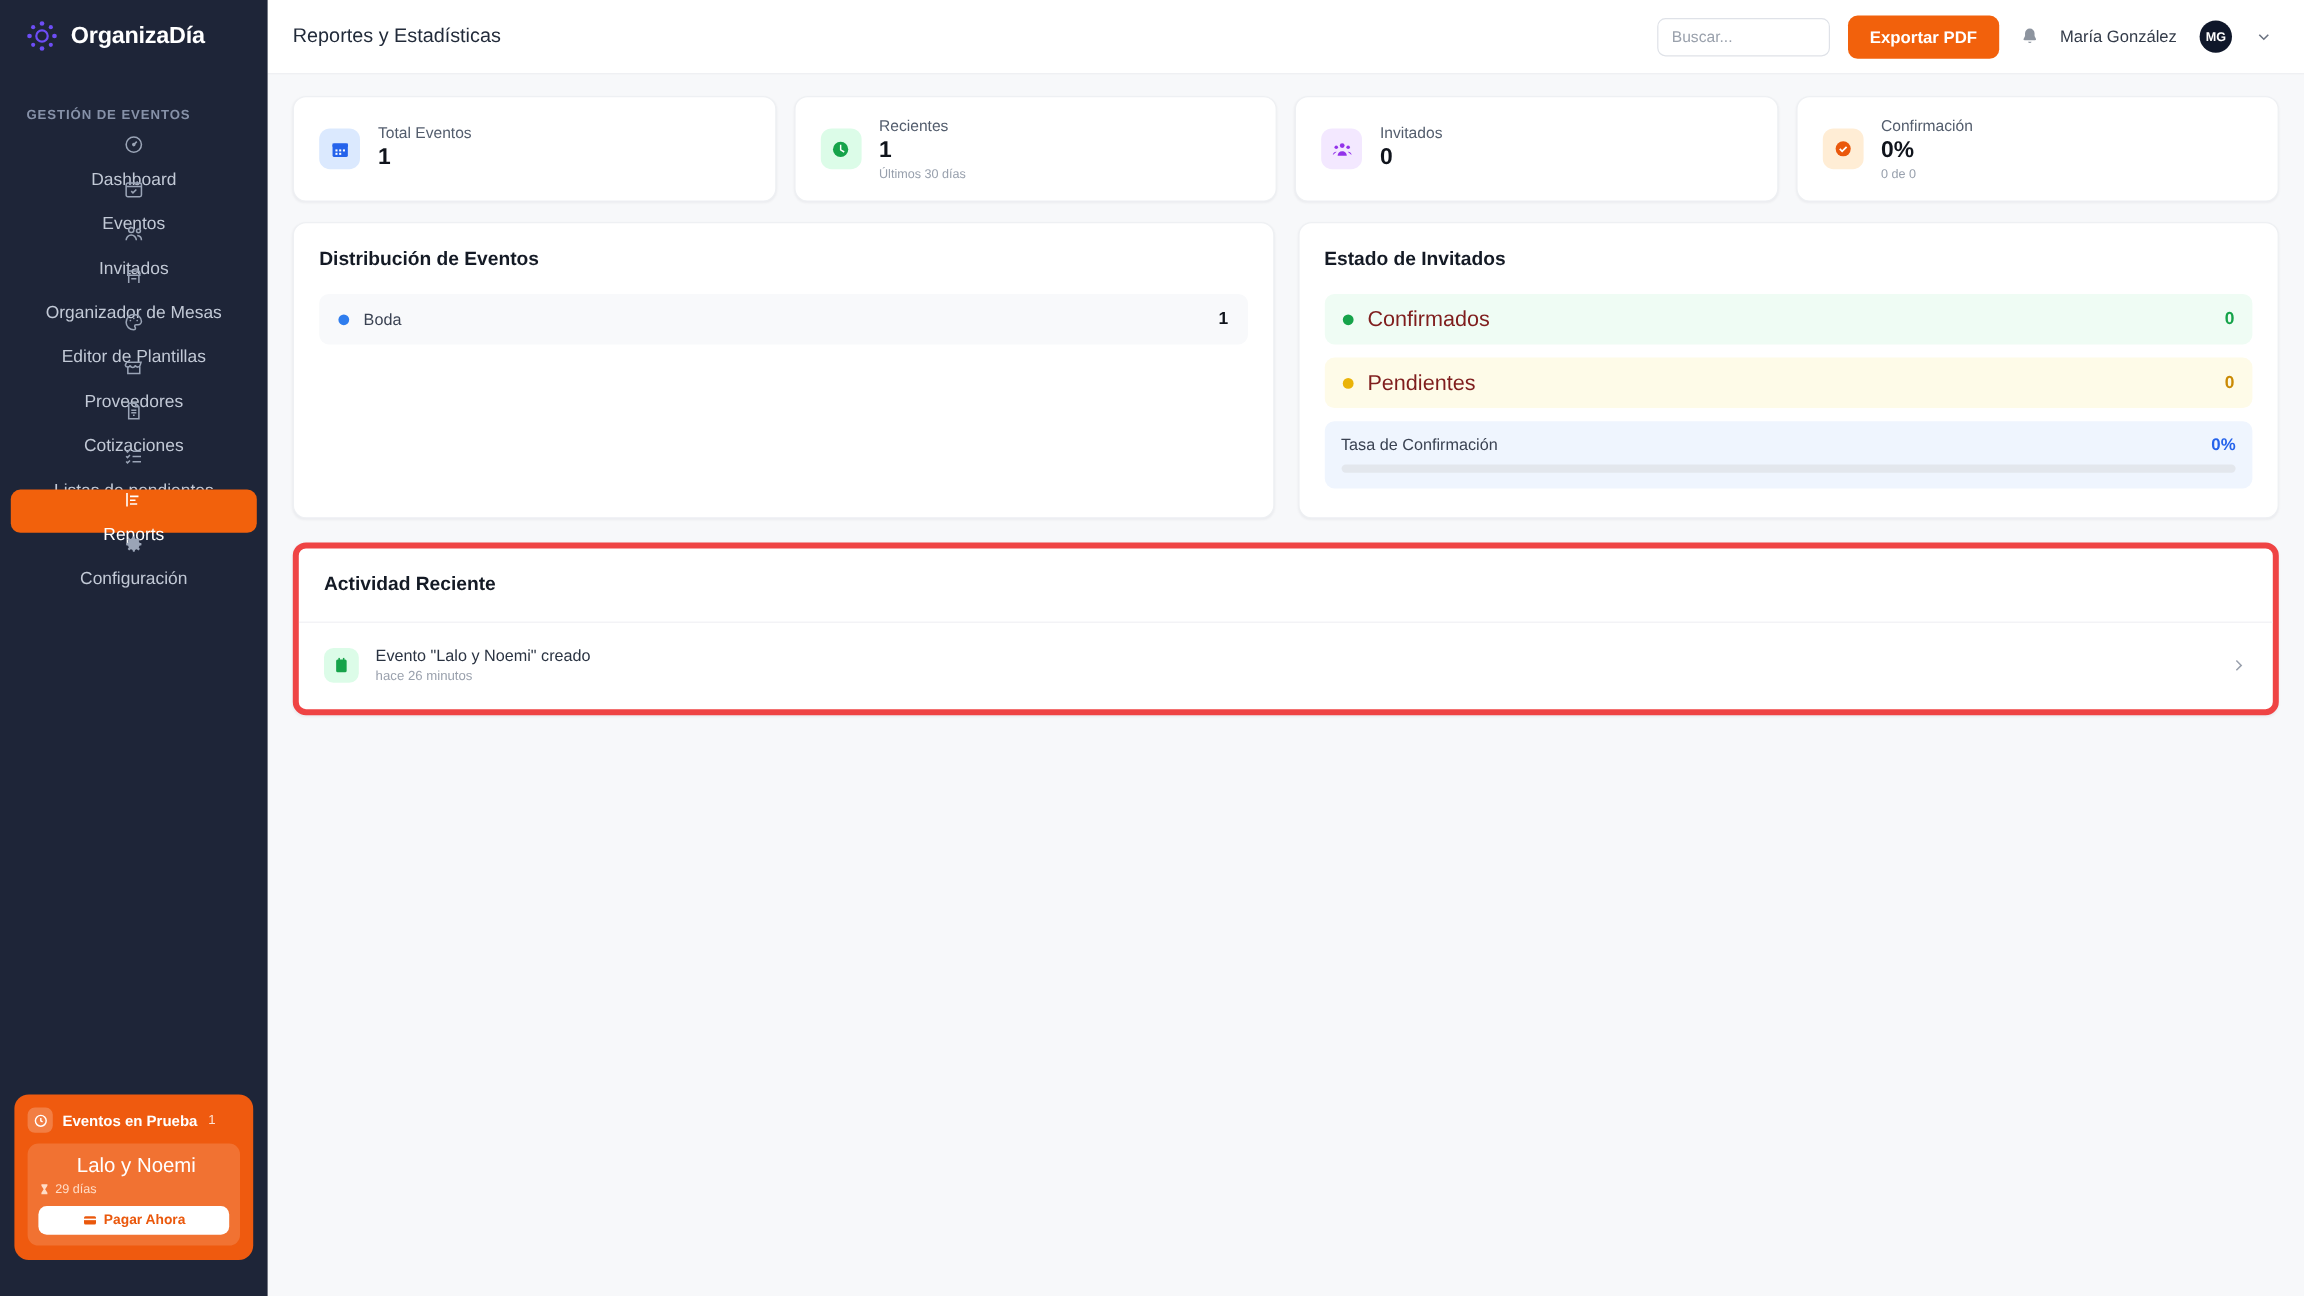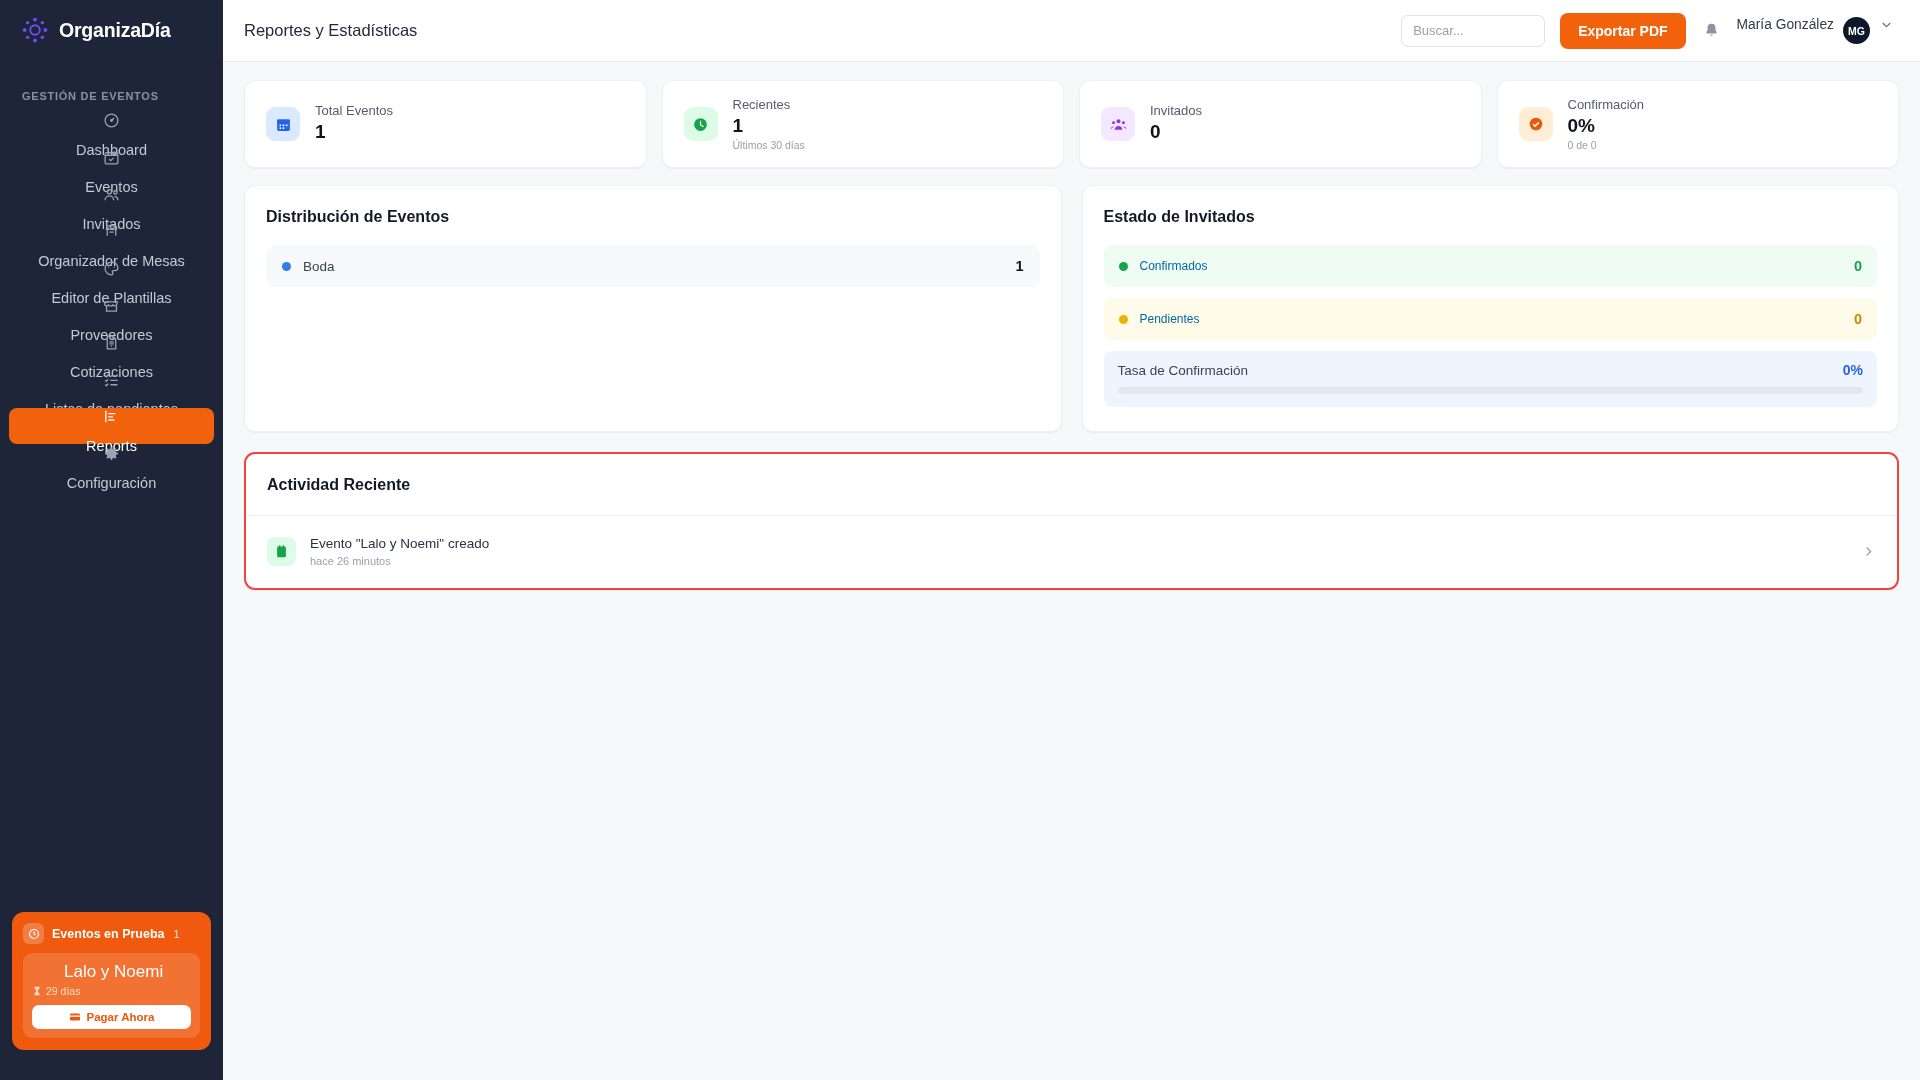--- a/index.html
+++ b/index.html
@@ -87,21 +87,21 @@
     padding: 0 11px; font-size: 13px; color: #333;
     font-family: inherit; background: #fff; outline: none;
   }
   .search-input::placeholder { color: #9aa1ac; }
   .export-btn {
     background: #f2610c; color: #fff; border: none;
     border-radius: 8px; height: 36px; padding: 0 18px;
     font-size: 14px; font-weight: bold; font-family: inherit; cursor: pointer;
   }
   .bell-btn { background: none; border: none; cursor: pointer; display: flex; align-items: center; padding: 2px; }
-  .user-area { display: flex; gap: 9px; cursor: pointer; }
+  .user-area { display: flex; align-items: center; gap: 19px; cursor: pointer; }
   .user-name { font-size: 13.8px; color: #333b49; }
   .avatar {
     width: 27px; height: 27px; border-radius: 50%;
     background: #0f172a; color: #fff;
     font-size: 10.5px; font-weight: bold;
     display: flex; align-items: center; justify-content: center;
   }
 
   .content { flex: 1; overflow: hidden; padding: 18px 21px 0 21px; }
 
@@ -141,34 +141,34 @@
   }
   .dot { width: 9px; height: 9px; border-radius: 50%; flex: 0 0 9px; }
   .dist-name { font-size: 13.5px; color: #3a4252; margin-left: 12px; }
   .dist-count { margin-left: auto; font-size: 14.5px; font-weight: bold; color: #10141c; }
 
   .guest-row {
     display: flex; align-items: center;
     border-radius: 8px; height: 42px; padding: 0 15px;
     margin-bottom: 11px;
   }
-  .guest-name { font-size: 12px; color: #0369a1; margin-left: 12px; }
+  .guest-name { font-size: 18px; color: #7f1d1d; margin-left: 12px; }
   .guest-count { margin-left: auto; font-size: 14.5px; font-weight: bold; }
 
   .rate-box { background: #eff5fe; border-radius: 8px; padding: 11px 14px 13px; }
   .rate-top { display: flex; align-items: center; }
   .rate-label { font-size: 13.5px; color: #3a4252; }
   .rate-val { margin-left: auto; font-size: 14px; font-weight: bold; color: #2563eb; }
   .rate-track { margin-top: 9px; height: 7px; border-radius: 5px; background: #e3e7ed; overflow: hidden; }
   .rate-fill { height: 100%; background: #2563eb; border-radius: 5px; }
 
   
   .activity-card {
     margin-top: 20px; background: #fff; border-radius: 11px;
-    border: 2px solid #ef4444;
+    border: 5px solid #ef4444;
     box-shadow: 0 1px 2px rgba(17,24,39,0.05);
     overflow: hidden;
   }
   .activity-head { padding: 22px 21px 21px; font-size: 16px; font-weight: bold; color: #141a25; }
   .activity-item {
     border-top: 1px solid #f0f1f4;
     display: flex; align-items: center; gap: 14px;
     padding: 19px 21px; cursor: pointer;
   }
   .activity-ico {

